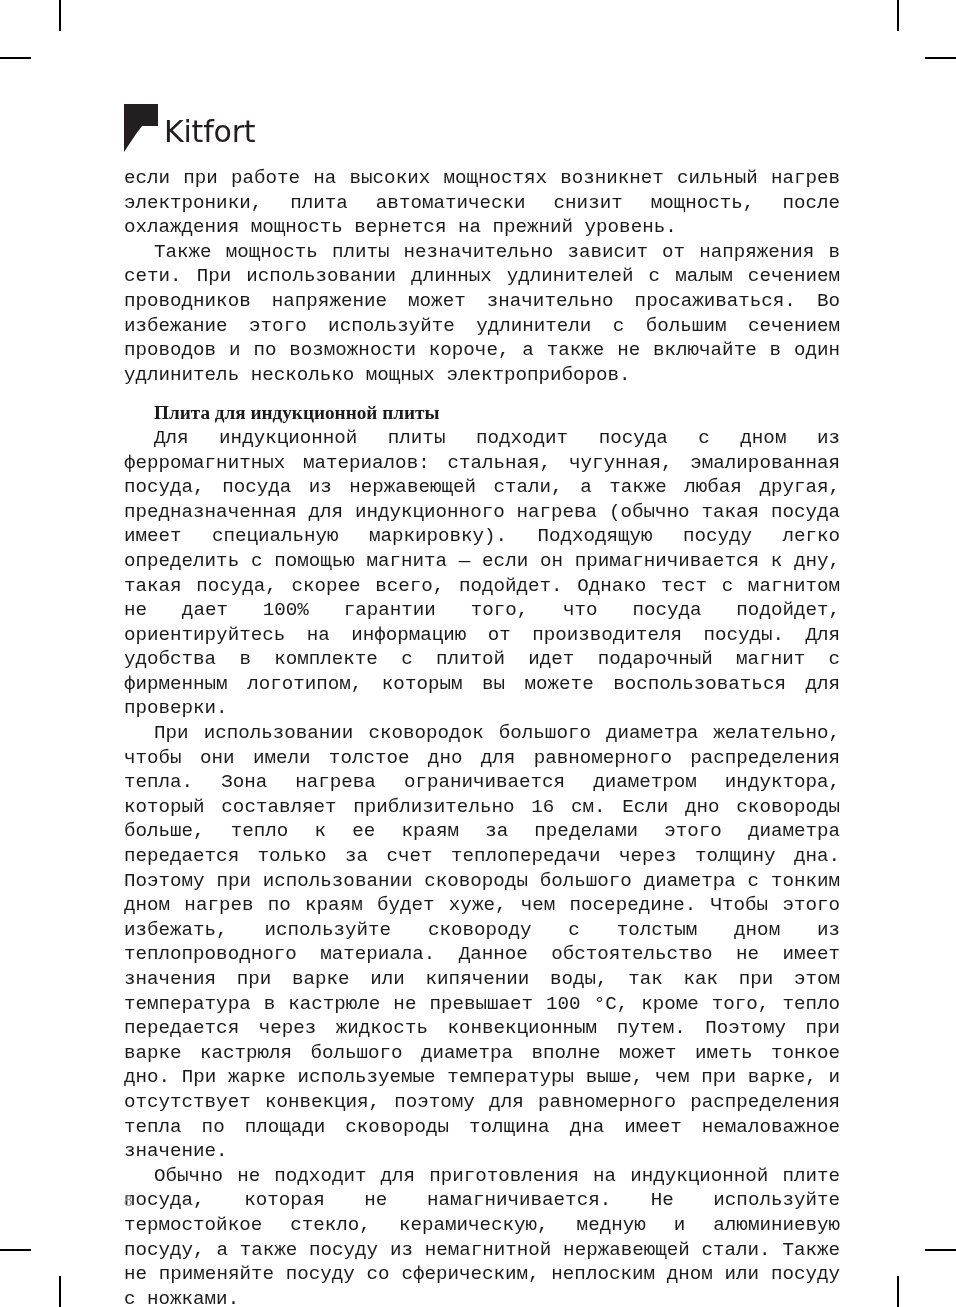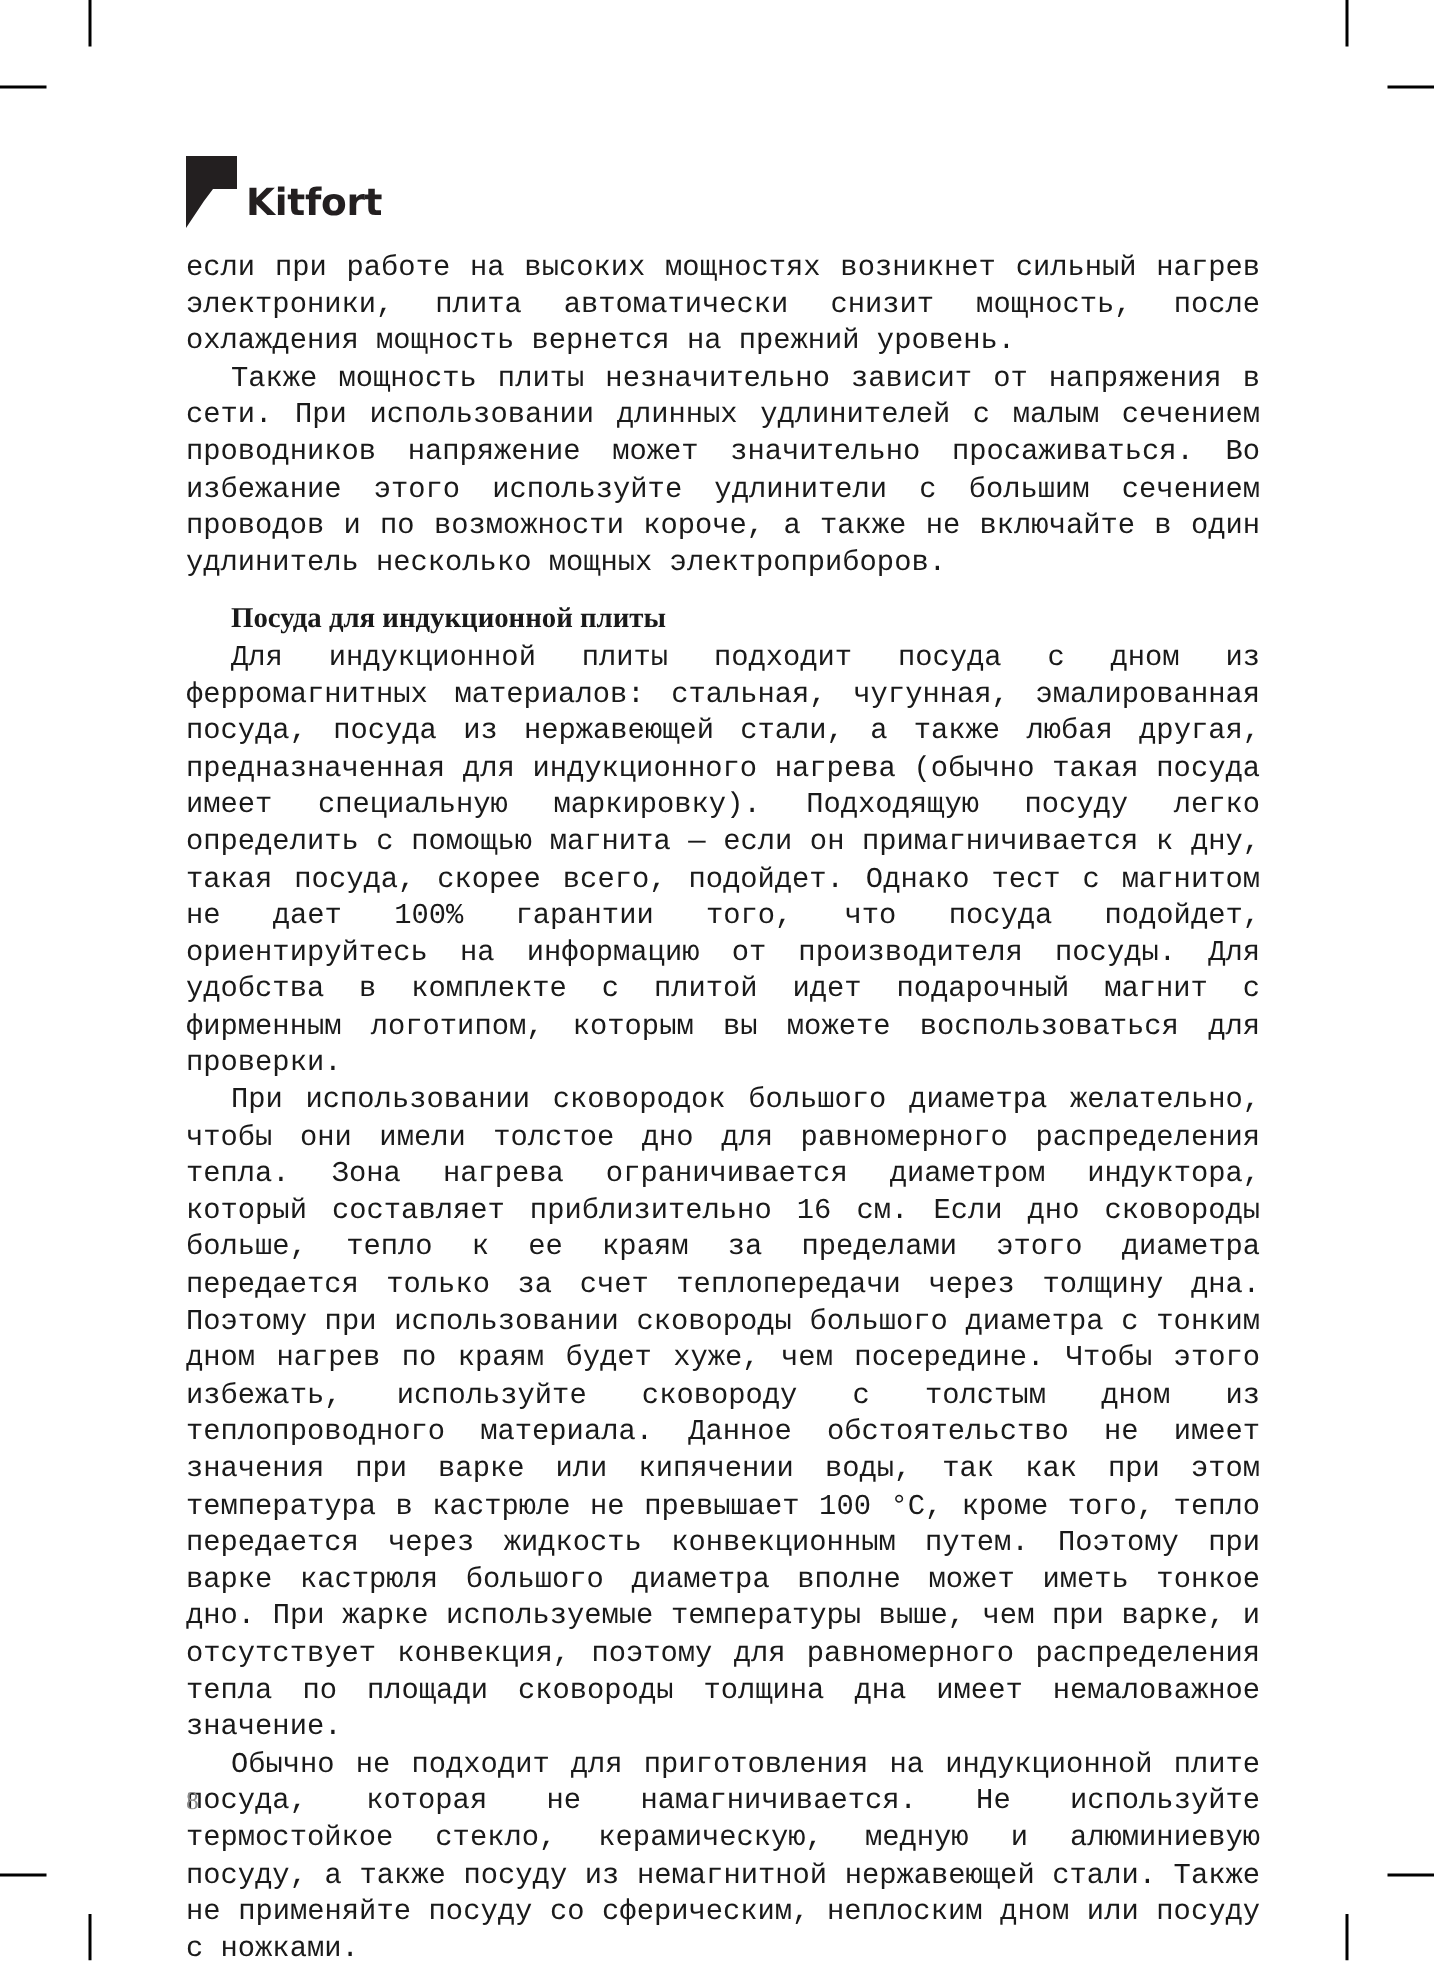--- a/index.html
+++ b/index.html
@@ -53,22 +53,22 @@
   }
   .logo-mark {
     width: 34px;
     height: 48px;
     position: relative;
     margin-right: 6px;
   }
   .logo-mark svg { display: block; }
   .logo-word {
     font-family: "DejaVu Sans", "Liberation Sans", sans-serif;
-    font-weight: bold;
-    font-size: 25px;
+    font-weight: normal;
+    font-size: 30px;
     letter-spacing: -0.2px;
     color: #231f20;
     line-height: 1;
     padding-bottom: 5px;
   }
 
   
   .body-copy {
     position: absolute;
     left: 0;
@@ -128,21 +128,21 @@
       </svg>
     </span>
     <span class="logo-word">Kitfort</span>
   </div>
 
   <div class="body-copy">
 
     <p class="para no-indent">если при работе на высоких мощностях возникнет сильный нагрев электроники, плита автоматически снизит мощность, после охлаждения мощность вернется на прежний уровень.</p>
     <p class="para">Также мощность плиты незначительно зависит от напряжения в сети. При использовании длинных удлинителей с малым сечением проводников напряжение может значительно просаживаться. Во избежание этого используйте удлинители с большим сечением проводов и по возможности короче, а также не включайте в один удлинитель несколько мощных электроприборов.</p>
 
-    <h2 class="section-heading">Посуда для индукционной плиты</h2>
+    <h2 class="section-heading">Плита для индукционной плиты</h2>
 
     <p class="para">Для индукционной плиты подходит посуда с дном из ферромагнитных материалов: стальная, чугунная, эмалированная посуда, посуда из нержавеющей стали, а также любая другая, предназначенная для индукционного нагрева (обычно такая посуда имеет специальную маркировку). Подходящую посуду легко определить с помощью магнита — если он примагничивается к дну, такая посуда, скорее всего, подойдет. Однако тест с магнитом не дает 100% гарантии того, что посуда подойдет, ориентируйтесь на информацию от производителя посуды. Для удобства в комплекте с плитой идет подарочный магнит с фирменным логотипом, которым вы можете воспользоваться для проверки.</p>
     <p class="para">При использовании сковородок большого диаметра желательно, чтобы они имели толстое дно для равномерного распределения тепла. Зона нагрева ограничивается диаметром индуктора, который составляет приблизительно 16 см. Если дно сковороды больше, тепло к ее краям за пределами этого диаметра передается только за счет теплопередачи через толщину дна. Поэтому при использовании сковороды большого диаметра с тонким дном нагрев по краям будет хуже, чем посередине. Чтобы этого избежать, используйте сковороду с толстым дном из теплопроводного материала. Данное обстоятельство не имеет значения при варке или кипячении воды, так как при этом температура в кастрюле не превышает 100 °C, кроме того, тепло передается через жидкость конвекционным путем. Поэтому при варке кастрюля большого диаметра вполне может иметь тонкое дно. При жарке используемые температуры выше, чем при варке, и отсутствует конвекция, поэтому для равномерного распределения тепла по площади сковороды толщина дна имеет немаловажное значение.</p>
     <p class="para">Обычно не подходит для приготовления на индукционной плите посуда, которая не намагничивается. Не используйте термостойкое стекло, керамическую, медную и алюминиевую посуду, а также посуду из немагнитной нержавеющей стали. Также не применяйте посуду со сферическим, неплоским дном или посуду с ножками.</p>
     <p class="para">Если посуда не подходит для индукционной плиты или диаметр дна слишком мал, то плита будет подавать звуковой сигнал, на дисплее будет отображаться ошибка «E0», и медную осуществляться не будет.</p>
 
   </div>
 
   <div class="page-number">8</div>
 

